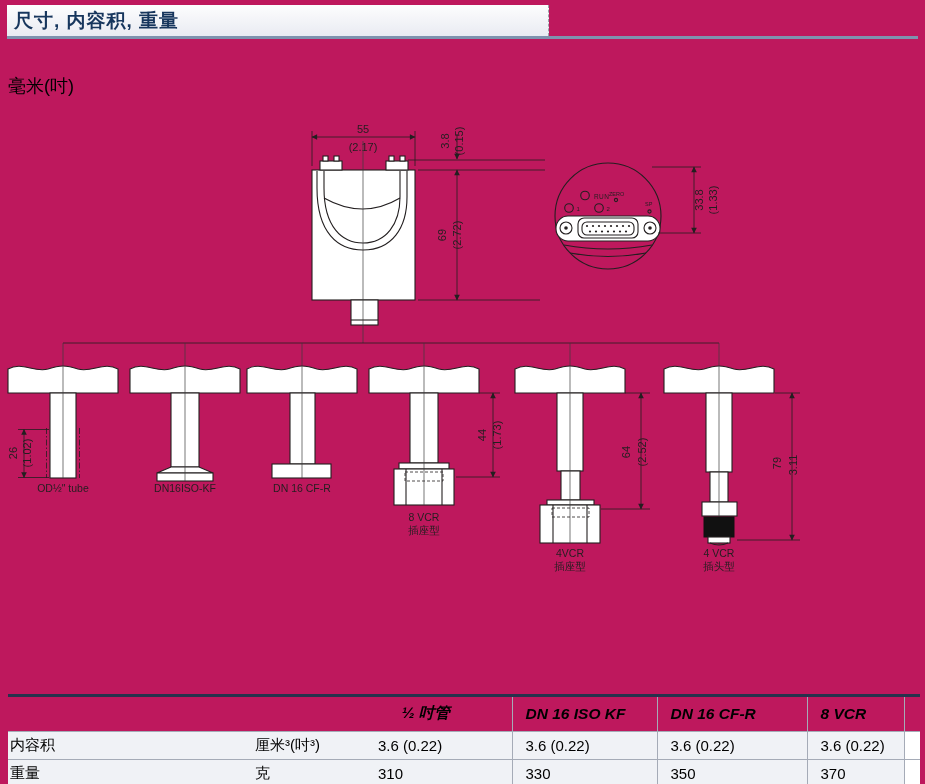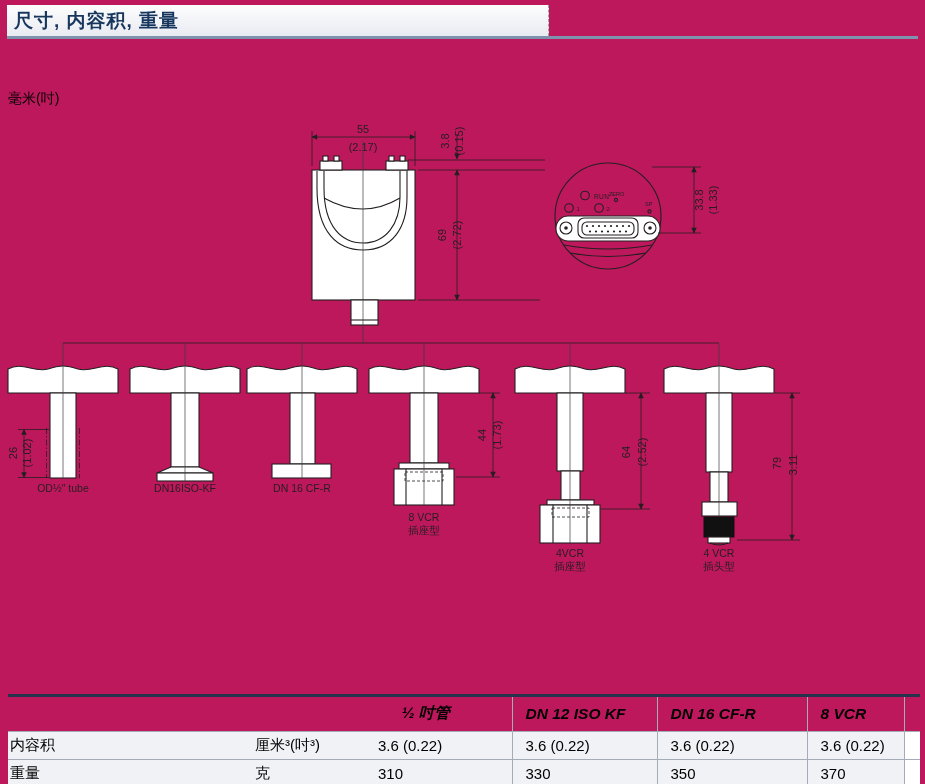--- a/index.html
+++ b/index.html
@@ -4,21 +4,21 @@
 <style>
   html,body{margin:0;padding:0;background:#fff;}
   .page{position:relative;width:925px;height:784px;background:#be185d;overflow:hidden;
         font-family:"Liberation Sans","DejaVu Sans",sans-serif;color:#000;padding-left:20px;}
   
   .title-bar{position:absolute;left:7px;top:5px;width:541px;height:31px;
              background:linear-gradient(to bottom,#fdfdfe,#e9ebf2);
              border-right:1px dashed #9aa0a8;display:flex;align-items:center;}
   .title-bar h1{margin:0;padding-left:7px;font-size:19px;font-weight:bold;color:#17365d;letter-spacing:1px;}
   .title-underline{position:absolute;left:7px;top:36px;width:911px;height:3px;background:#7e92ae;}
-  .units-note{position:absolute;left:8px;top:90px;font-size:14px;color:#000;}
+  .units-note{position:absolute;left:8px;top:74px;font-size:18px;color:#000;}
   
   svg.drawing{position:absolute;left:0;top:0;}
   .oln{fill:#fff;stroke:#231f20;stroke-width:1.1;}
   .oln-nf{fill:none;stroke:#231f20;stroke-width:1.1;}
   .thin{stroke:#231f20;stroke-width:0.8;fill:none;}
   .cl{stroke:#3c3c3c;stroke-width:0.7;fill:none;}
   .dimtxt{font-size:11px;fill:#231f20;}
   .lbl{font-size:10.5px;fill:#231f20;}
   .tiny{fill:#231f20;}
   
@@ -257,21 +257,21 @@
       <col style="width:145px">
         <col style="width:150px">
         <col style="width:97px">
         <col>
     </colgroup>
     <thead>
       <tr>
         <th class="plain"></th>
         <th class="plain"></th>
         <th class="half">½ 吋管</th>
-        <th class="sep">DN 12 ISO KF</th>
+        <th class="sep">DN 16 ISO KF</th>
         <th class="sep">DN 16 CF-R</th>
         <th class="sep">8 VCR</th>
         <th class="sep end"></th>
       </tr>
     </thead>
     <tbody>
       <tr>
         <td class="rowlabel">内容积</td>
         <td class="unit">厘米³(吋³)</td>
         <td class="v1">3.6 (0.22)</td>

